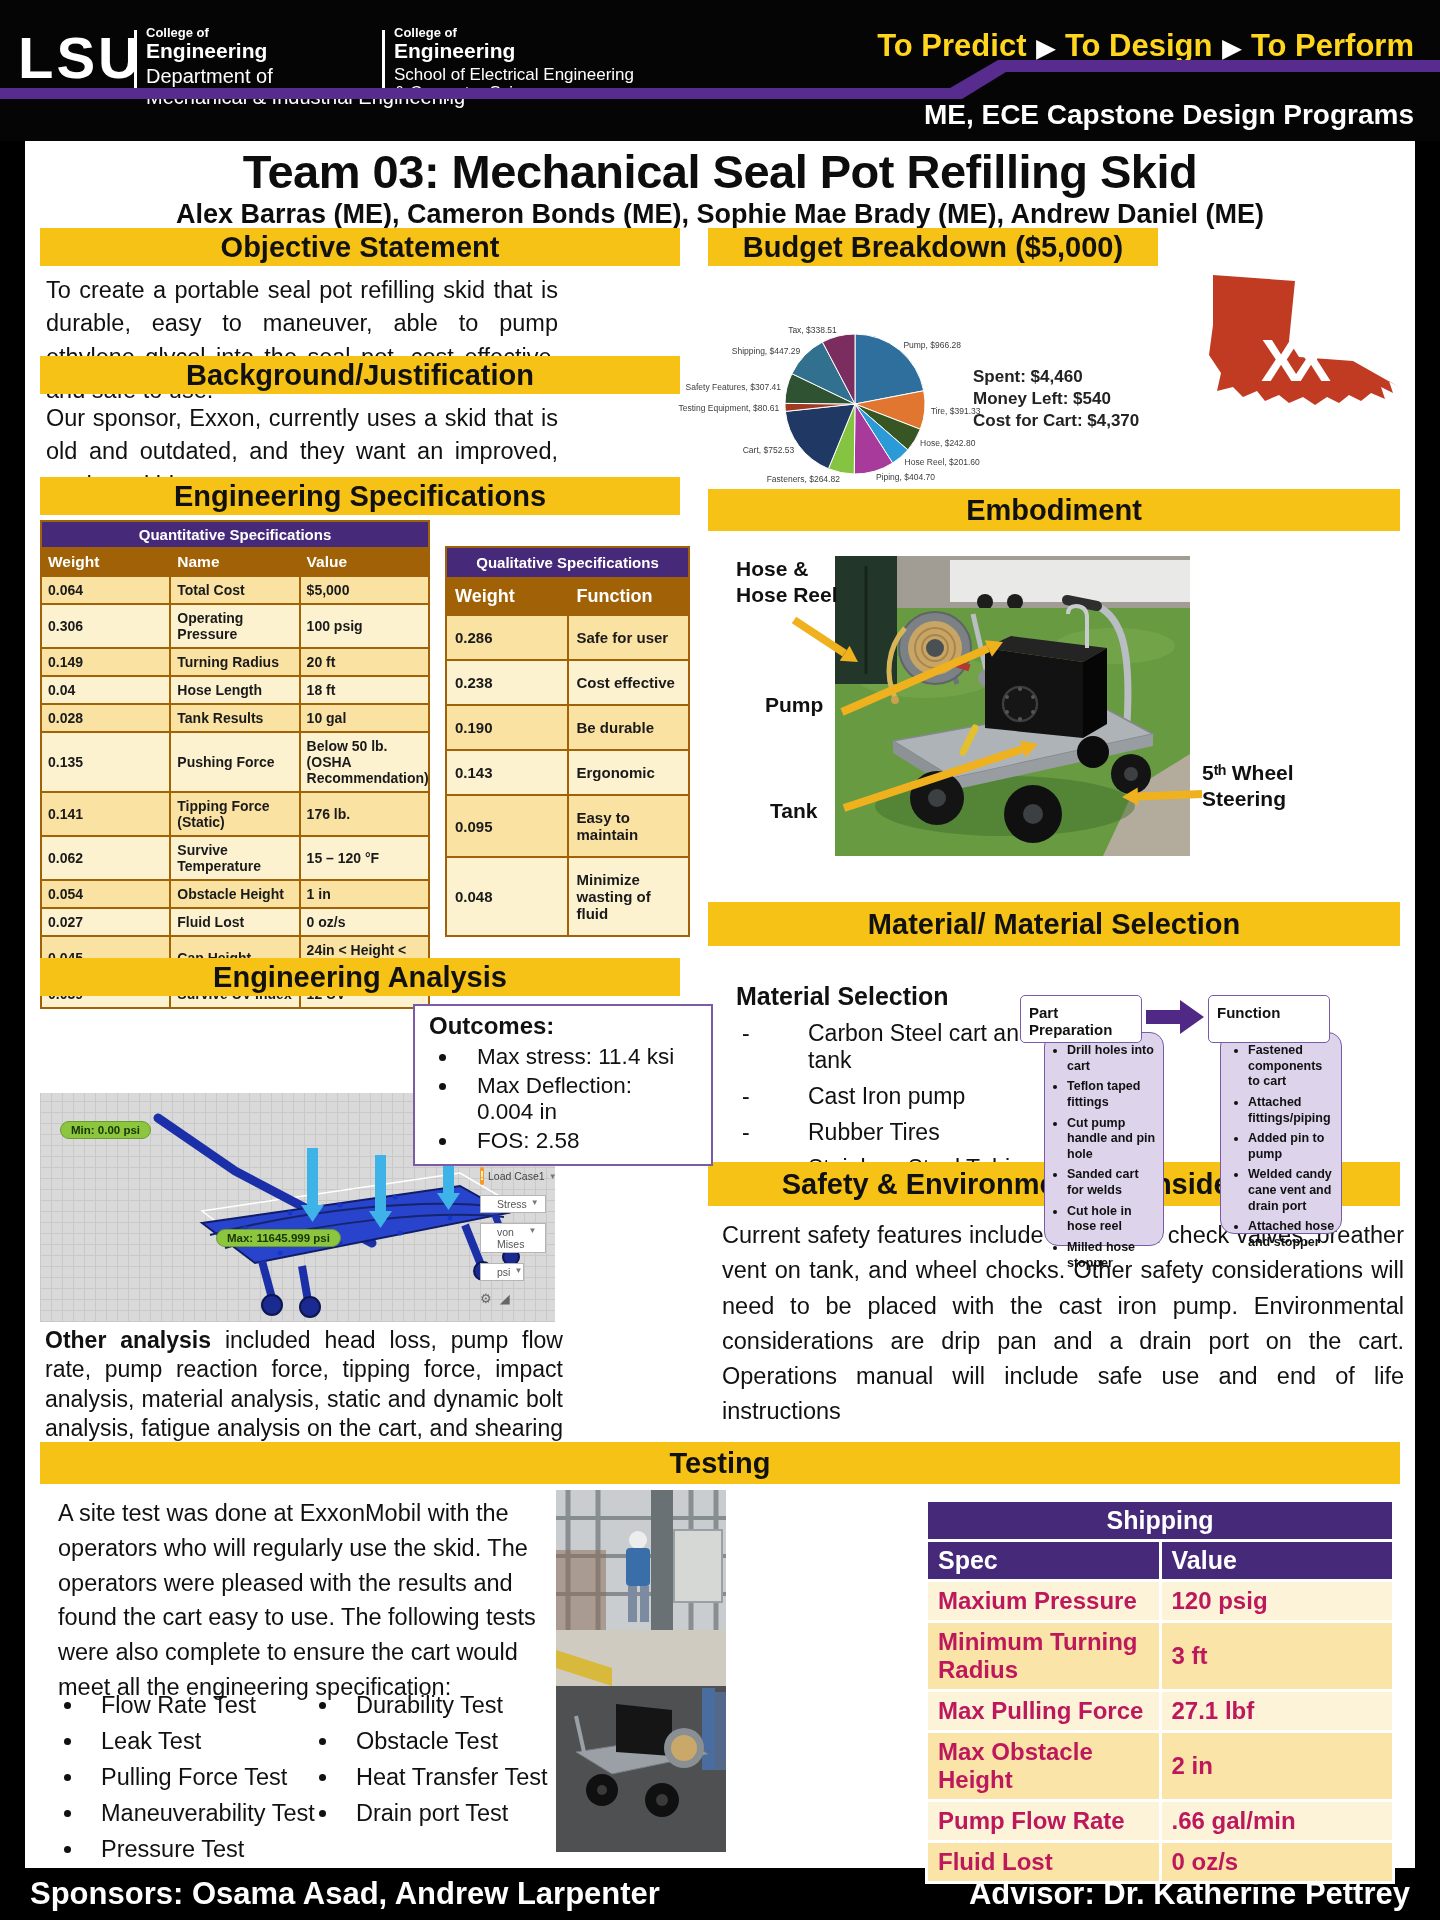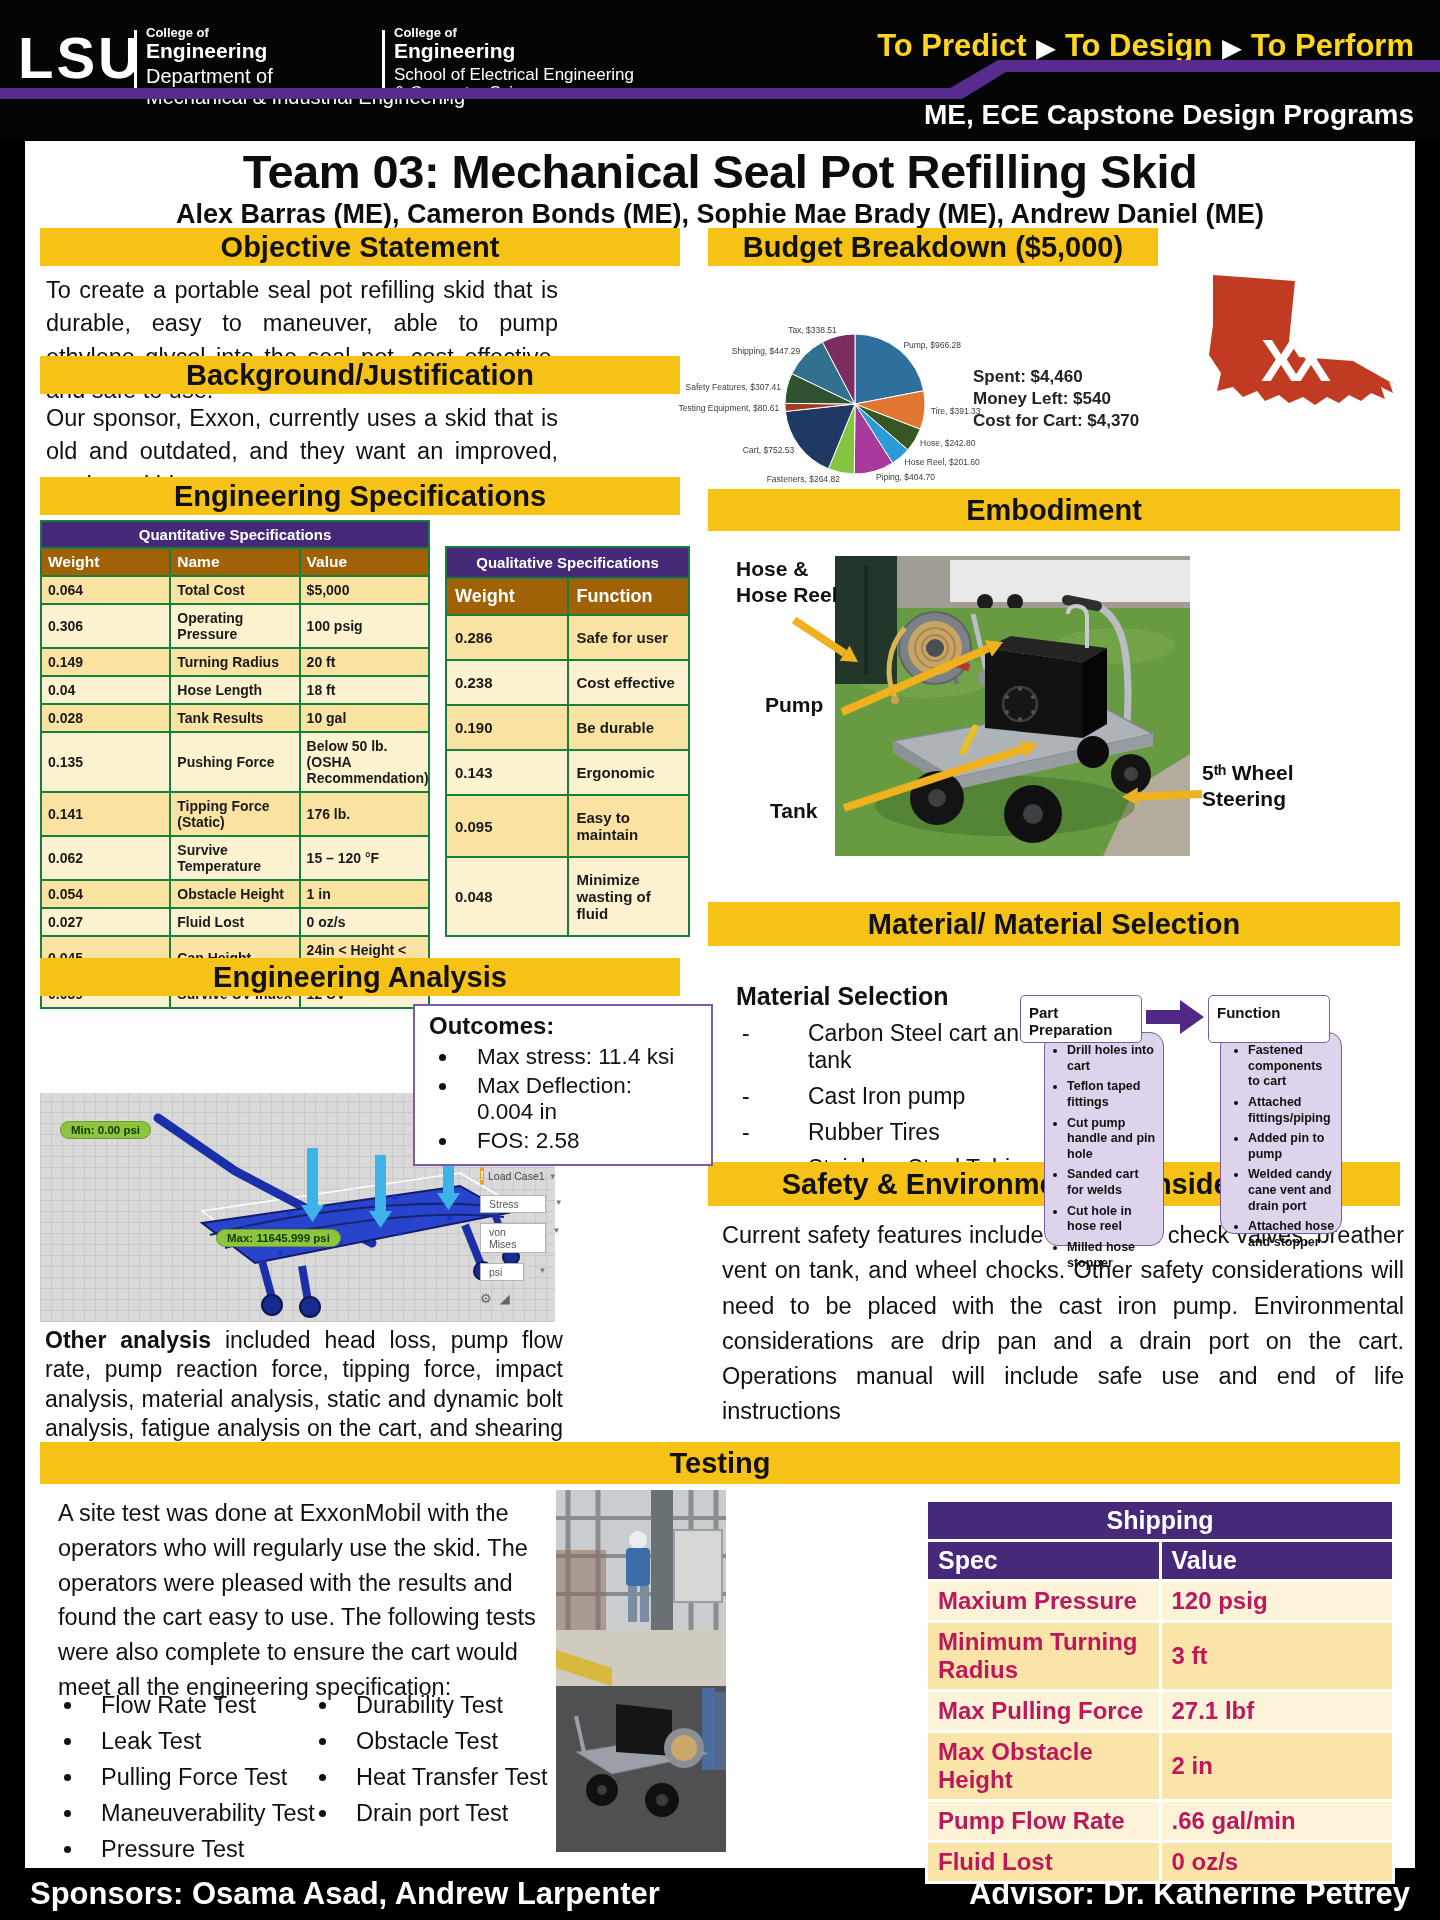--- a/index.html
+++ b/index.html
@@ -28,21 +28,21 @@
   .authors { position:absolute; left:25px; top:199px; width:1390px; text-align:center; font-size:27px; font-weight:700; color:#0d0d0d; }
 
   
   .sec-header { position:absolute; background:#F6C216; color:#111; font-weight:800; font-size:29px; display:flex; align-items:center; justify-content:center; }
 
   .body-text { position:absolute; font-size:23.5px; line-height:1.42; color:#111; text-align:justify; }
 
   
   table { border-collapse:collapse; }
   .spec-table { position:absolute; table-layout:fixed; }
-  .spec-table th, .spec-table td { border:2px solid #15803d; }
+  .spec-table th, .spec-table td { border:2px solid #a16207; }
   .spec-table .tbl-title th { background:#462A79; color:#fff; font-size:15px; font-weight:700; text-align:center; padding:4px 2px; }
   .spec-table .tbl-cols th { background:#a16207; color:#fff; font-size:15.5px; font-weight:700; text-align:left; padding:4px 6px; }
   .spec-table td { font-size:14px; font-weight:600; color:#1a1a1a; padding:5px 6px; vertical-align:middle; }
   .spec-table tbody tr:nth-child(odd)  td { background:#FAE2A2; }
   .spec-table tbody tr:nth-child(even) td { background:#FDF2CF; }
   #quant-table { left:40px; top:520px; width:390px; }
   #quant-table th:nth-child(1), #quant-table td:nth-child(1) { width:70px; }
   #quant-table th:nth-child(2), #quant-table td:nth-child(2) { width:185px; }
   #quant-table th:nth-child(3), #quant-table td:nth-child(3) { width:135px; }
   #qual-table { left:445px; top:546px; width:245px; }
@@ -80,21 +80,21 @@
   .outcomes-box li { font-size:22.5px; color:#111; padding-left:18px; margin-top:3px; }
   .fea { position:absolute; left:40px; top:1093px; width:515px; height:229px; z-index:1;
          background-color:#d9d9d9;
          background-image:repeating-linear-gradient(0deg,#c9c9c9 0 1px,transparent 1px 11px),
                           repeating-linear-gradient(90deg,#c9c9c9 0 1px,transparent 1px 11px); }
   .fea-pill { position:absolute; background:#8CC63E; border:1px solid #6C9A2F; border-radius:11px; font-size:11.5px; font-weight:700; color:#173505; padding:2px 10px; white-space:nowrap; }
   .fea-panel { position:absolute; left:440px; top:74px; width:74px; }
   .fea-row { display:flex; align-items:center; margin-bottom:10px; }
   .warn-box { width:18px; height:18px; background:#F59A23; color:#fff; font-weight:800; font-size:12px; display:flex; align-items:center; justify-content:center; border-radius:2px; margin-right:4px; }
   .fea-lc { font-size:10.5px; color:#444; white-space:nowrap; }
-  .fea-dd { background:#fff; border:1px solid #b5b5b5; font-size:10.5px; color:#555; padding:2px 8px; display:flex; justify-content:space-between; margin-bottom:10px;gap:32px; }
+  .fea-dd { background:#fff; border:1px solid #b5b5b5; font-size:10.5px; color:#555; padding:2px 16px; display:flex; justify-content:space-between; margin-bottom:10px; }
   .fea-icons { font-size:13px; color:#666; letter-spacing:8px; }
   .caret { color:#777; font-size:8px; margin-left:4px; }
   .other-analysis { position:absolute; left:45px; top:1326px; width:518px; font-size:23px; line-height:1.28; color:#111; text-align:justify; }
   .other-analysis b { font-weight:800; }
 
   
   .mat-subhead { position:absolute; left:736px; top:982px; font-size:25px; font-weight:800; color:#111; }
   .mat-list { position:absolute; left:736px; top:1020px; width:340px; list-style:none; }
   .mat-list li { position:relative; font-size:23px; color:#111; padding-left:72px; margin-bottom:9px; }
   .mat-list li::before { content:"-"; position:absolute; left:6px; }

